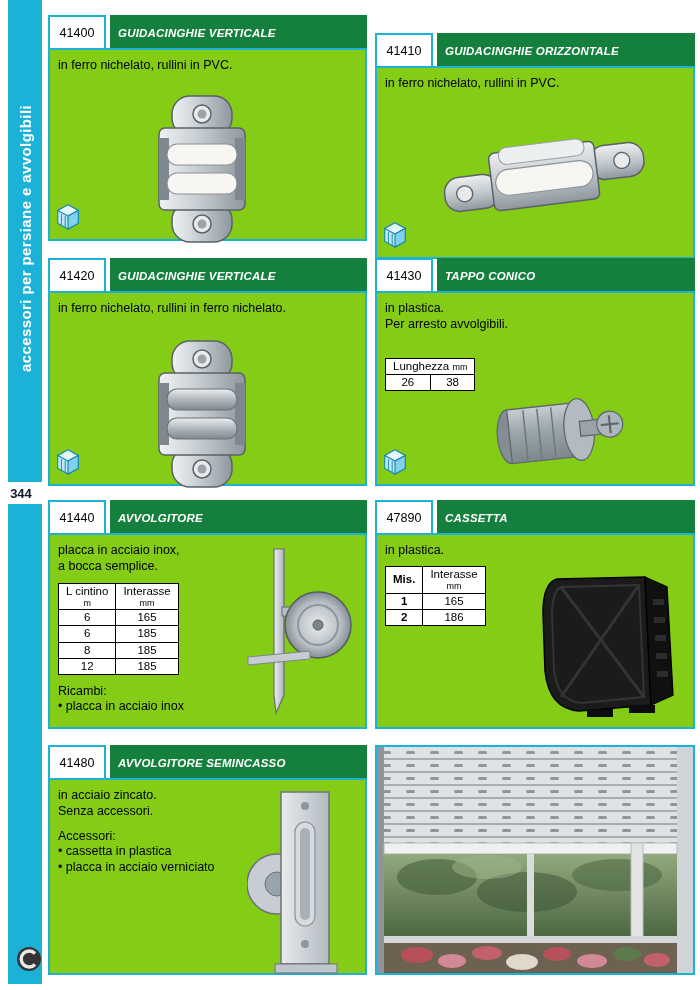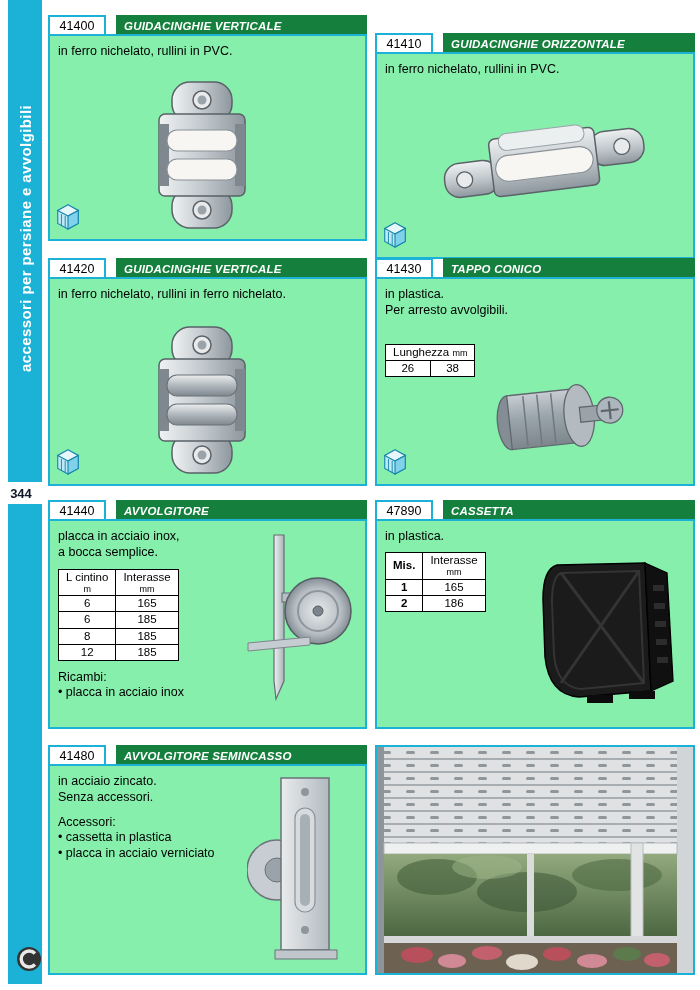--- a/index.html
+++ b/index.html
@@ -17,26 +17,26 @@
   .cell{position:absolute;display:flex;flex-direction:column}
   #cell0{left:48px;top:15px;width:319px;height:226px}
   #cell1{left:375px;top:33px;width:320px;height:226px}
   #cell2{left:48px;top:258px;width:319px;height:228px}
   #cell3{left:375px;top:258px;width:320px;height:228px}
   #cell4{left:48px;top:500px;width:319px;height:229px}
   #cell5{left:375px;top:500px;width:320px;height:229px}
   #cell6{left:48px;top:745px;width:319px;height:230px}
   #cell7{left:375px;top:745px;width:320px;height:230px;border:2px solid #1cb2d8;background:#cfd3d6}
 
-  .cell-header{display:flex;height:21px;gap:10px;flex:0 0 auto}
+  .cell-header{display:flex;height:35px;gap:4px;flex:0 0 auto}
   .code-box{width:58px;background:#fff;border:2px solid #1cb2d8;display:flex;align-items:center;justify-content:center;
     font-size:12.5px;color:#000}
   .title-bar{flex:1;background:#15803d;color:#fff;font-weight:bold;font-style:italic;font-size:11.5px;
     display:flex;align-items:center;padding-left:8px;letter-spacing:.2px;white-space:nowrap;overflow:hidden}
-  .cell-body{flex:1;border:2px solid #1cb2d8;border-top:none;background:#86efac;position:relative;padding:7px 8px 4px 8px}
+  .cell-body{flex:1;border:2px solid #1cb2d8;border-top:none;background:#84cc16;position:relative;padding:7px 8px 4px 8px}
   .cell-body.topline{border-top:2px solid #1cb2d8;margin-top:-2px}
 
   .desc{font-size:12.5px;line-height:1.3;white-space:pre-line}
   .sec-h{font-weight:normal;font-size:12.5px;margin-top:9px}
   .bullet{font-size:12.5px;line-height:1.3;padding-left:10px;text-indent:-10px;max-width:165px}
 
   table.spec{border-collapse:collapse;font-size:11.5px;background:#fff}
   table.spec th,table.spec td{border:1px solid #000;text-align:center;padding:1px 7px;font-weight:normal;line-height:1.15}
   table.spec .b{font-weight:bold}
   .unit{font-size:9px}

